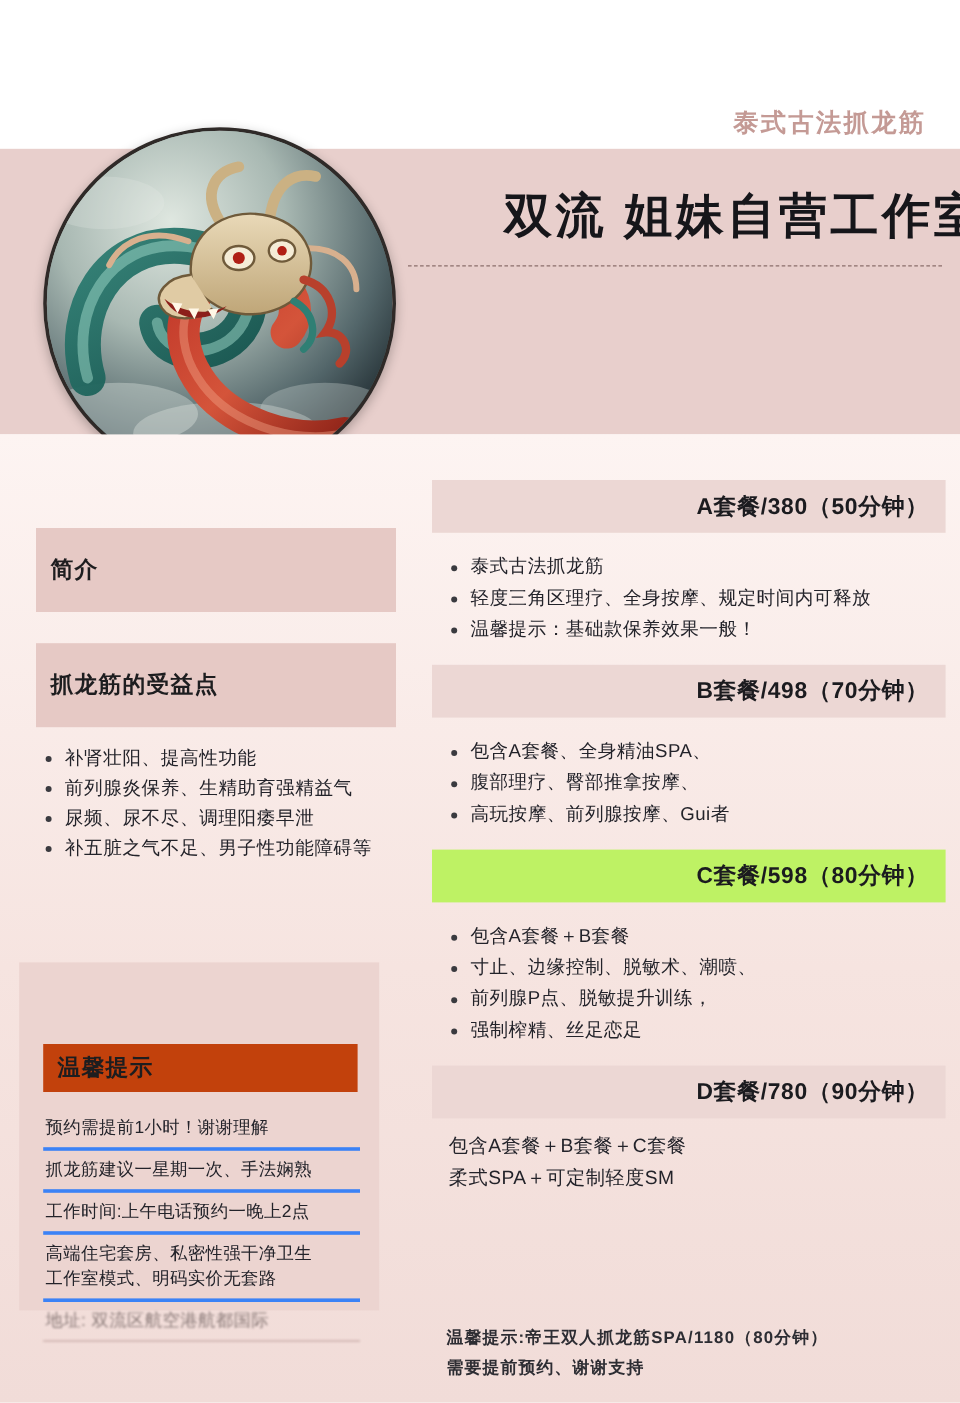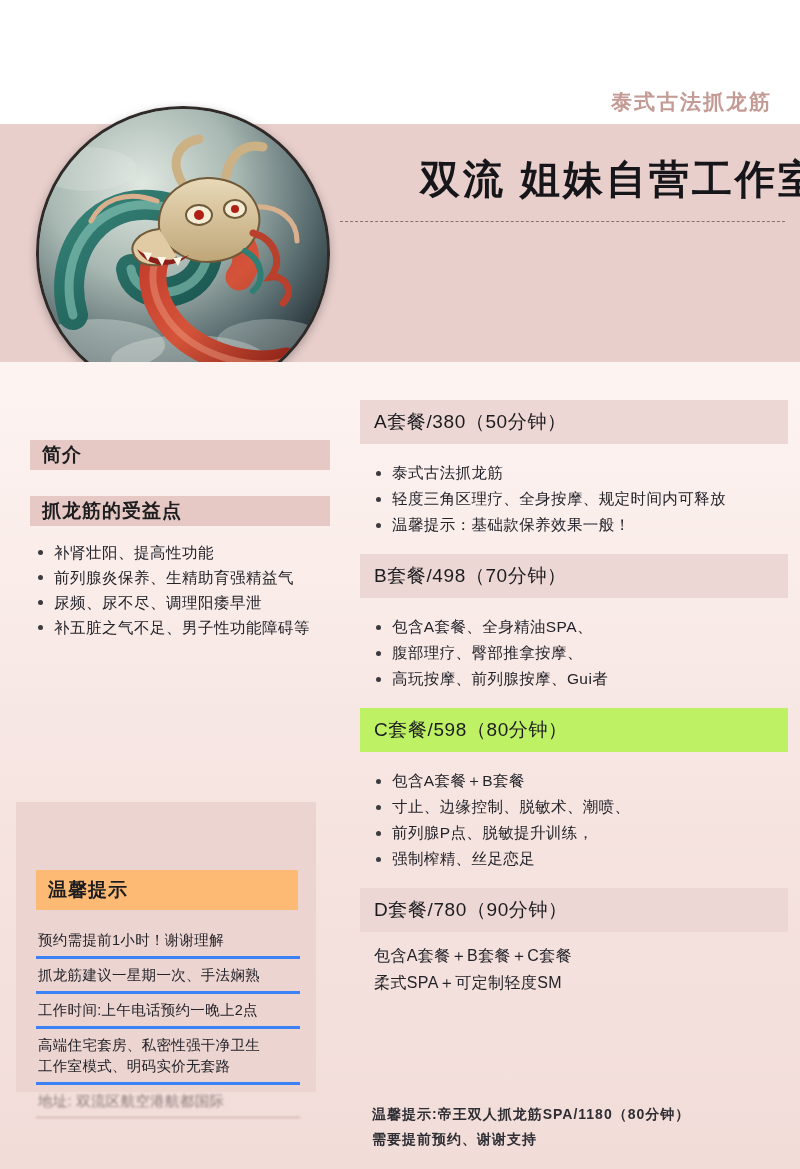--- a/index.html
+++ b/index.html
@@ -86,21 +86,21 @@
 
   
   .left-col {
     position: absolute;
     left: 30px;
     top: 440px;
     width: 300px;
   }
   .sec-head {
     background: #e6c9c5;
-    padding: 2px 12px;
+    padding: 22px 12px;
     font-size: 19px;
     font-weight: bold;
     color: #1d1d1f;
     letter-spacing: 1px;
   }
   .bullets {
     margin: 14px 0 0 0;
     padding: 0 0 0 6px;
     list-style: none;
   }
@@ -131,21 +131,21 @@
     top: 802px;
     width: 300px;
     height: 290px;
     background: #ecd4d0;
   }
   .tips-head {
     position: absolute;
     left: 20px;
     top: 68px;
     width: 262px;
-    background: #fdba74;
+    background: #c2410c;
     padding: 7px 12px;
     box-sizing: border-box;
     font-size: 19px;
     font-weight: bold;
     color: #1d1d1f;
     letter-spacing: 1px;
   }
   .tips-lines {
     position: absolute;
     left: 20px;
@@ -174,23 +174,24 @@
     top: 400px;
     width: 428px;
   }
   .pkg {
     margin-bottom: 0;
   }
   .pkg-title {
     background: #ecd7d4;
     padding: 9px 14px;
     font-size: 19px;
-    font-weight: normal;
+    font-weight: bold;
     color: #1b1b1f;
     letter-spacing: .6px;
+    text-align: right;
   }
   .pkg-title.plain { background: #bef264; }
   .pkg-body {
     padding: 16px 14px 16px 14px;
   }
   .pkg-body ul {
     margin: 0;
     padding: 0;
     list-style: none;
   }

